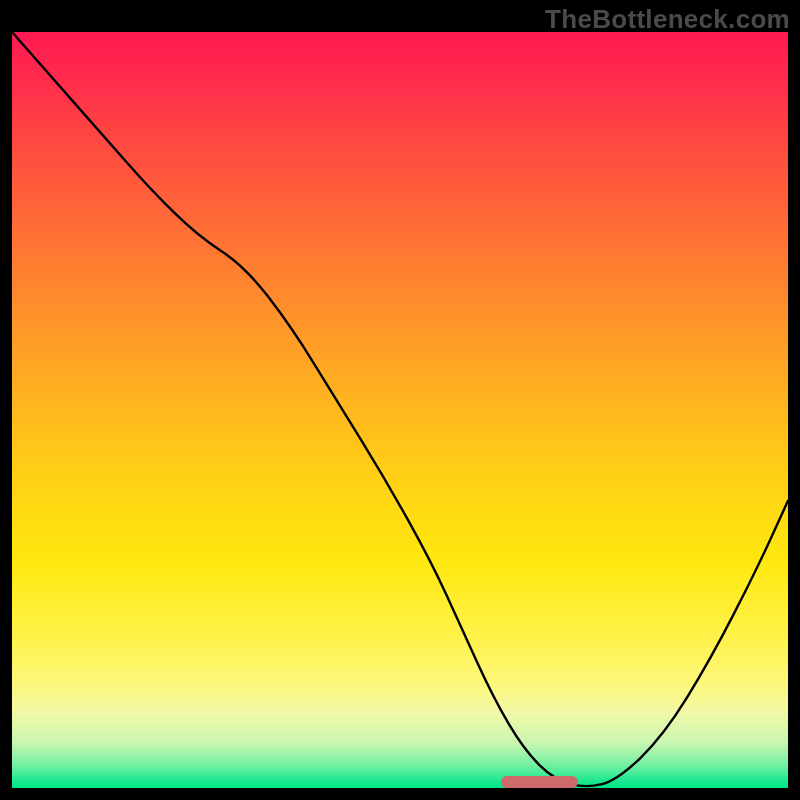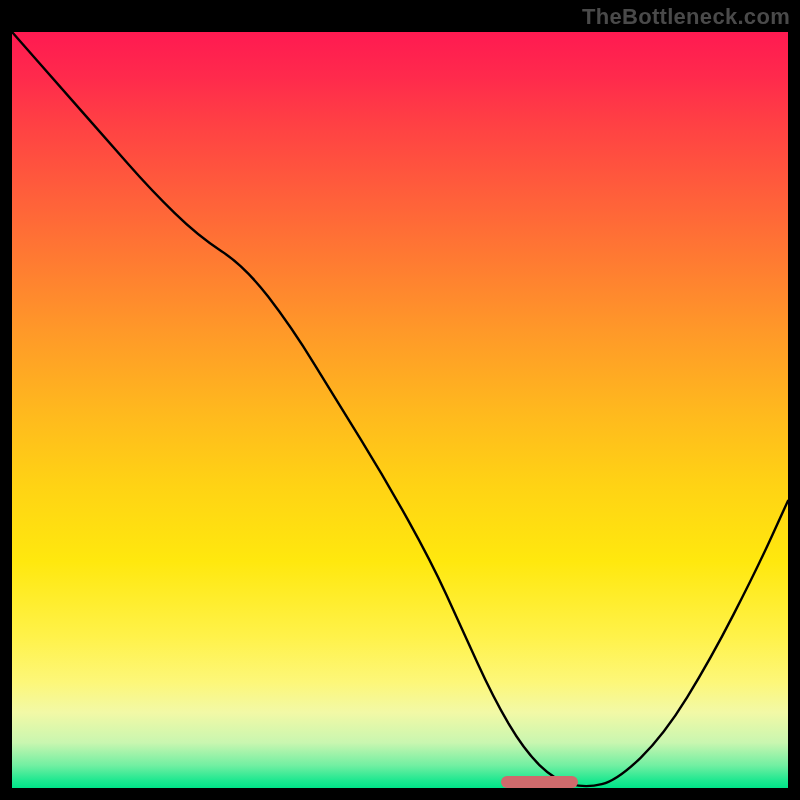--- a/index.html
+++ b/index.html
@@ -7,21 +7,21 @@
   .frame {
     position: relative;
     width: 800px;
     height: 800px;
   }
   .watermark {
     position: absolute;
     top: 4px;
     right: 10px;
     font-family: Arial, Helvetica, sans-serif;
-    font-size: 22px;
+    font-size: 26px;
     font-weight: 600;
     color: #4a4a4a;
     letter-spacing: 0.3px;
     z-index: 10;
   }
   .plot-box {
     position: absolute;
     left: 12px;
     top: 32px;
     width: 776px;

